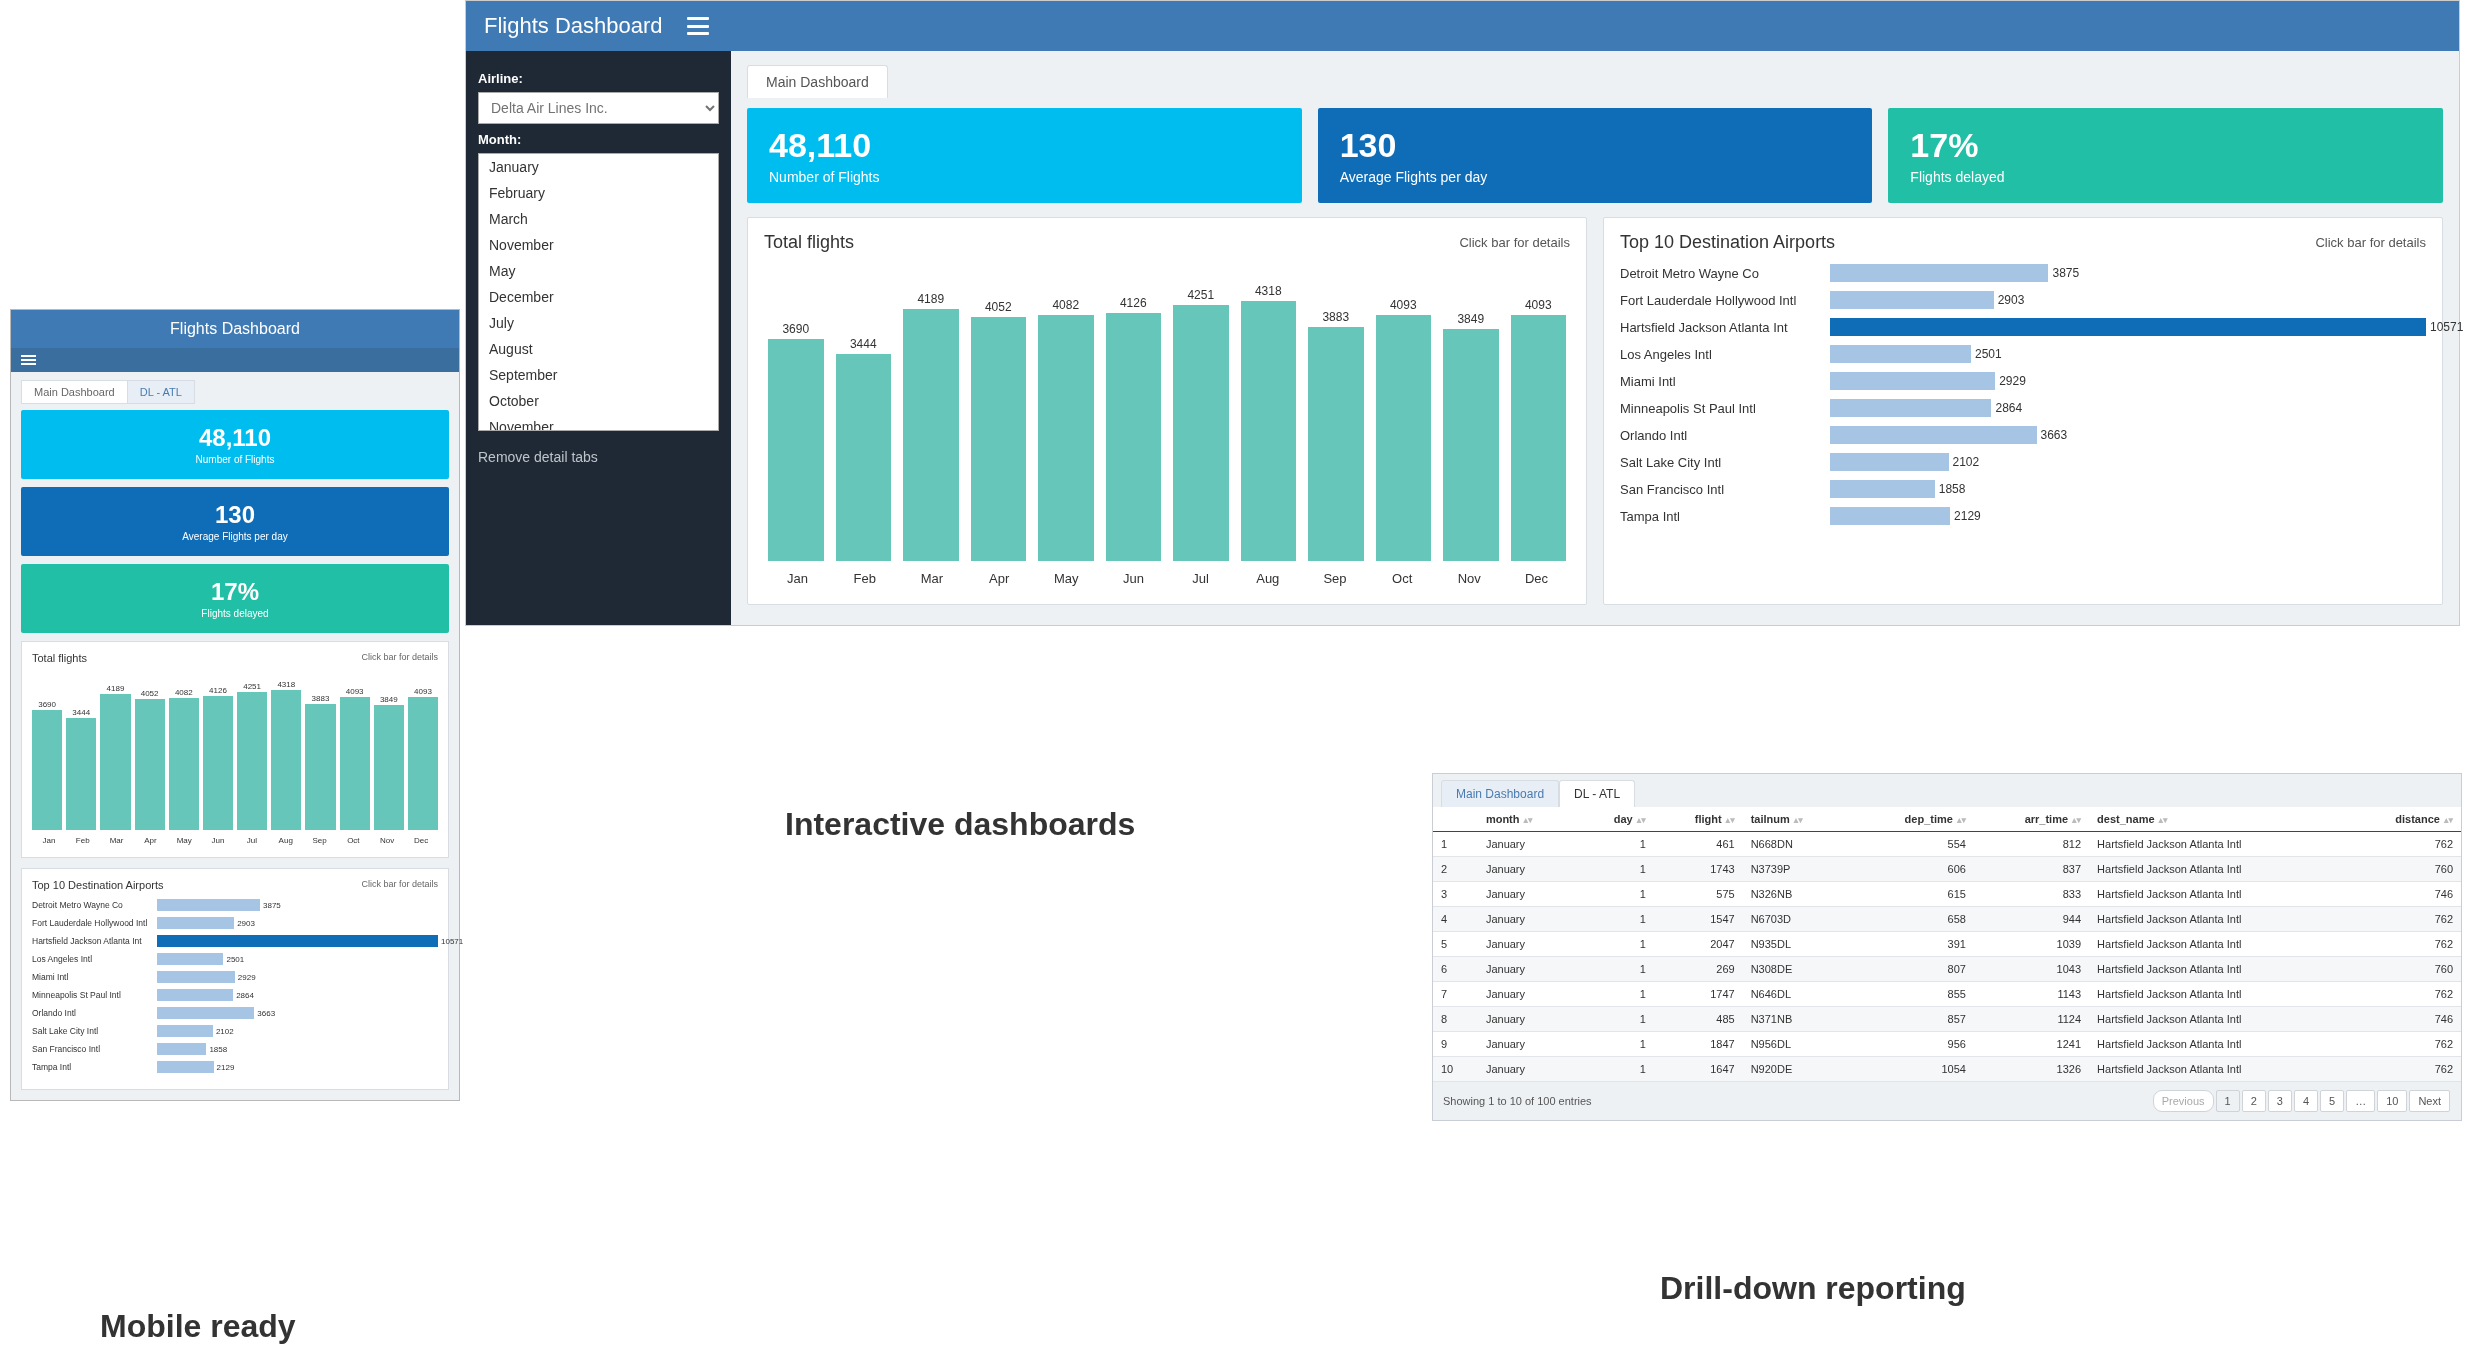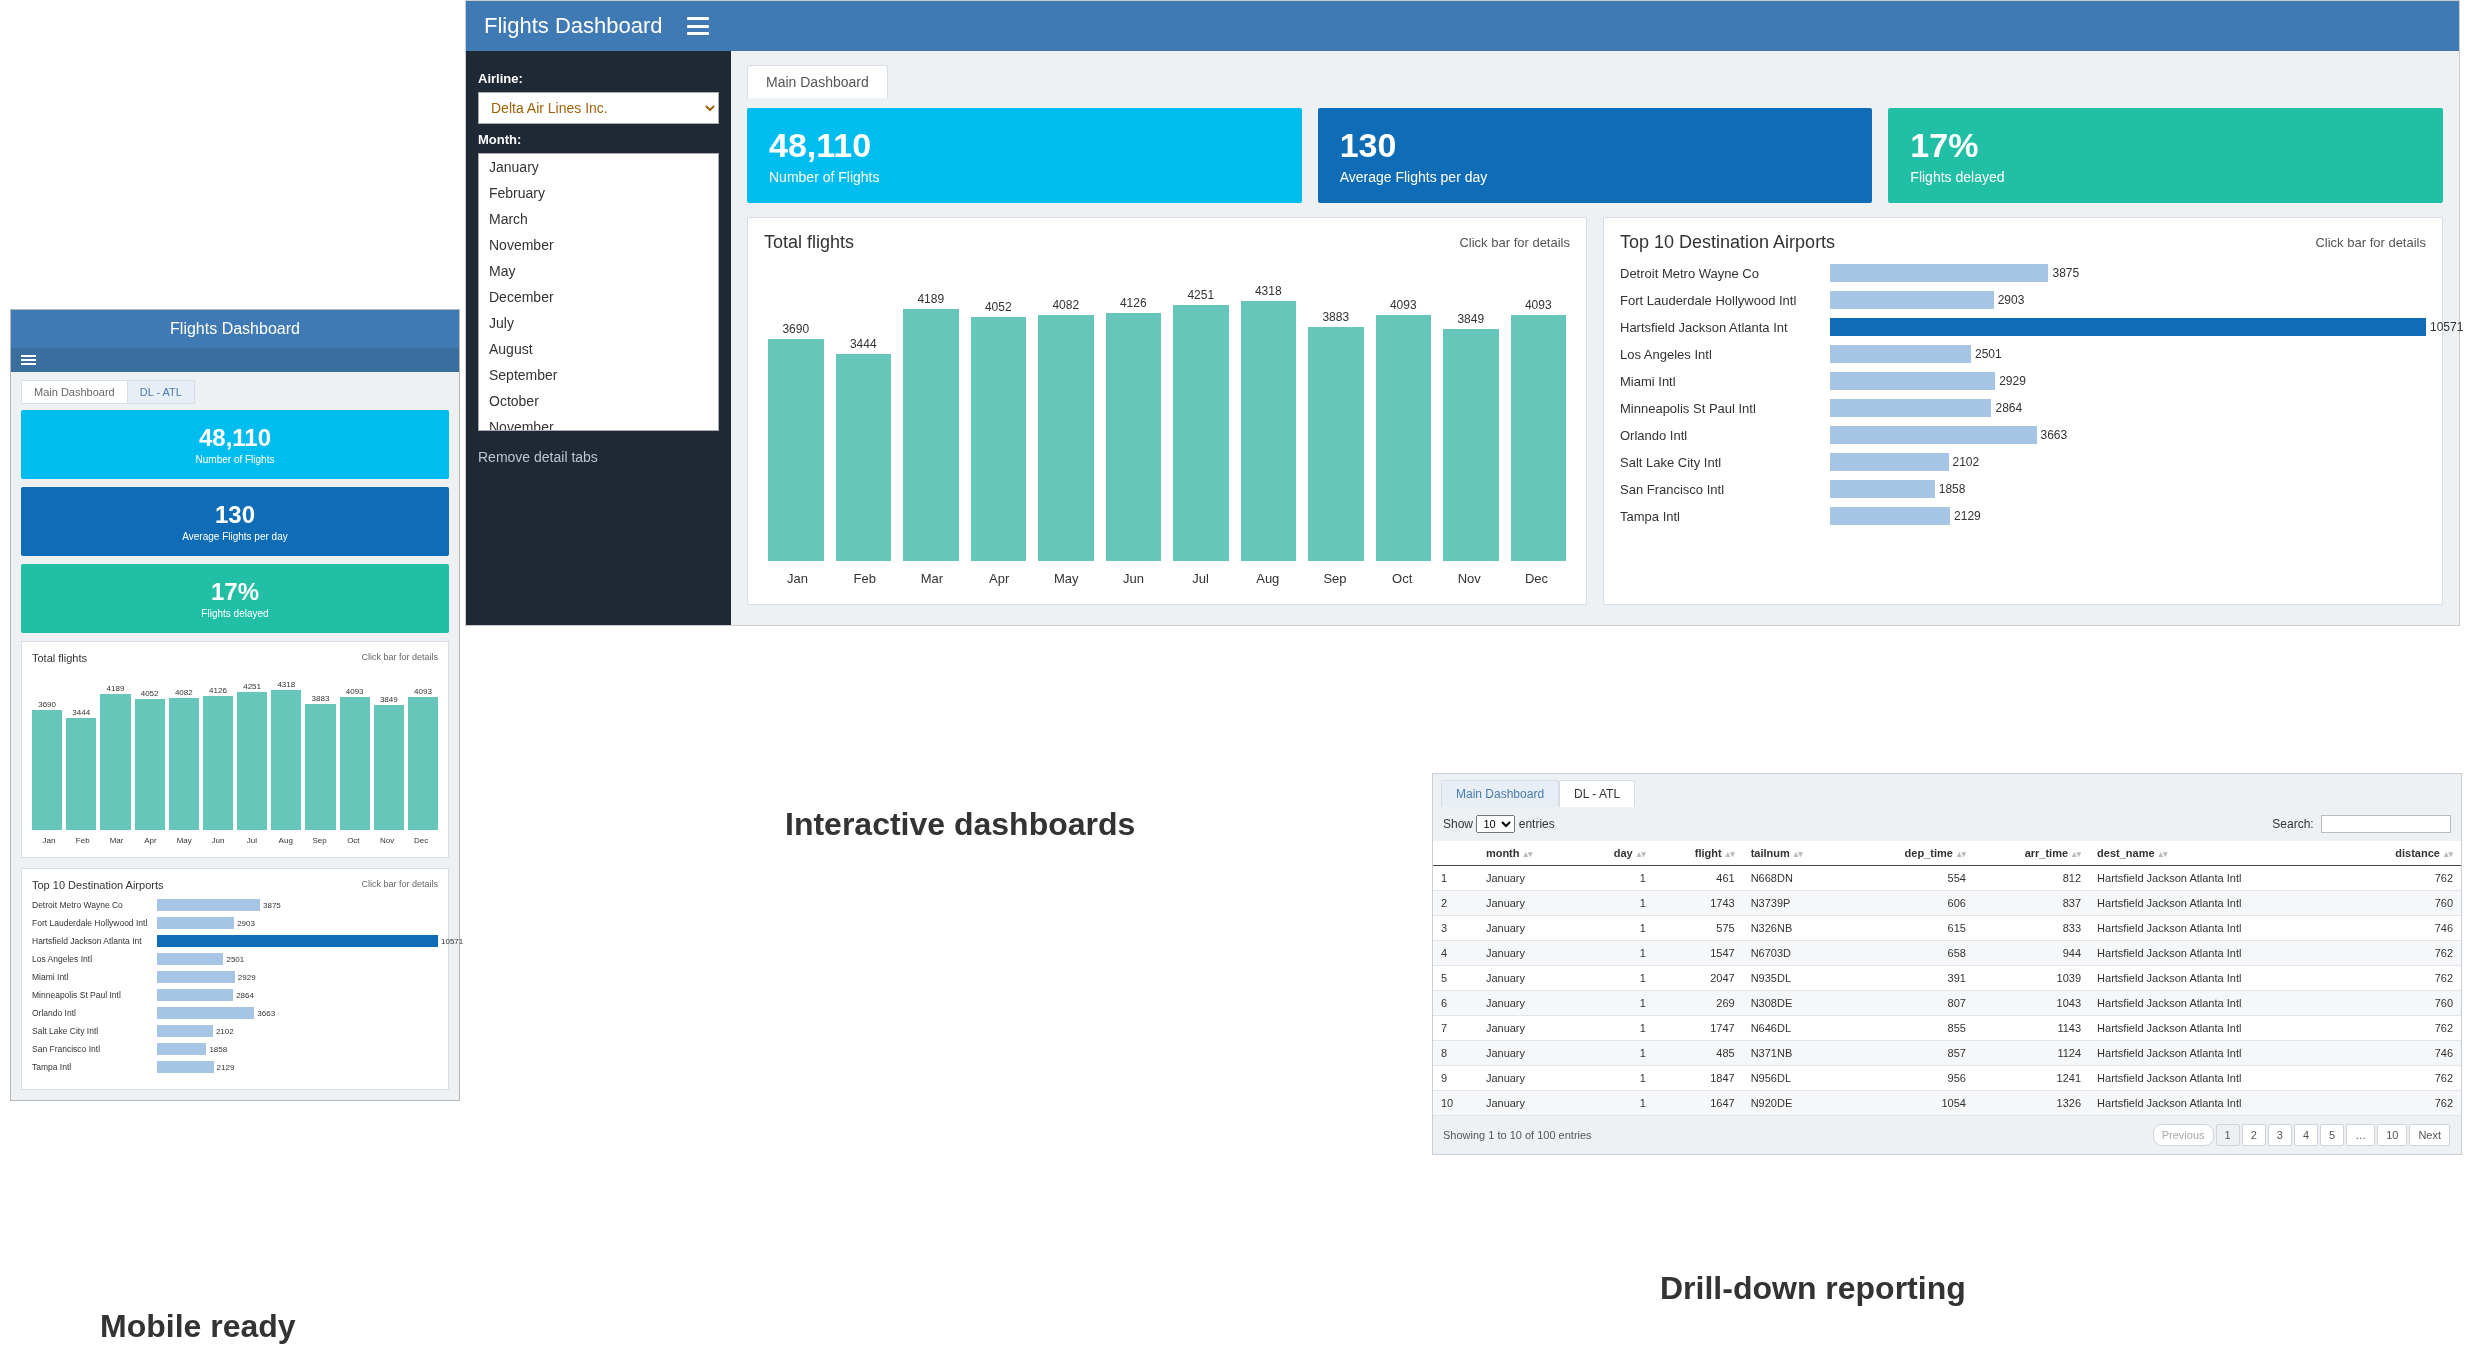--- a/index.html
+++ b/index.html
@@ -42,21 +42,21 @@
   .desk-body { display:flex; }
   .sidebar {
     width: 265px;
     background: #1f2935;
     color: #d6d9dd;
     padding: 12px 12px 20px;
     font-size: 14px;
   }
   .sidebar label { font-weight:700; color:#fff; display:block; margin: 8px 0 6px; font-size:13px;}
   .sidebar select {
-    width:100%; padding:6px 8px; background:#fff; color:#a16207; border:1px solid #aaa;
+    width:100%; padding:6px 8px; background:#fff; color:#737373; border:1px solid #aaa;
     font-size:14px;
   }
   .monthbox {
     background:#fff; color:#333; border:1px solid #aaa;
     height: 278px; overflow-y:auto; margin-top:2px;
   }
   .monthbox div { padding:5px 10px; font-size:14px; cursor:pointer;}
   .sidebar .rm { margin-top:18px; color:#bfc4ca; font-size:14px; cursor:pointer;}
   .main {
     flex:1; background:#eef1f4; padding:14px 16px 20px;
@@ -533,31 +533,20 @@
         </div>
       </div>
   </div>
 </div>
 <div class="caption" style="top:1308px;left:100px;">Mobile ready</div>
 
 <div class="drill">
   <div class="d-tabs">
     <span class="d-tab a">Main Dashboard</span><span class="d-tab b">DL - ATL</span>
   </div>
-  <div class="d-controls">
-    <div>
-      <span>Show</span>
-      <select><option>10</option></select>
-      <span>entries</span>
-    </div>
-    <div>
-      <span>Search:</span>
-      <input type="text" value="" style="">
-    </div>
-  </div>
   <table class="dt">
     <thead>
         <tr id="dt-head">
           <th class="l"></th>
           <th class="l">month<span class="sort">▴▾</span></th>
           <th>day<span class="sort">▴▾</span></th>
           <th>flight<span class="sort">▴▾</span></th>
           <th class="l">tailnum<span class="sort">▴▾</span></th>
           <th>dep_time<span class="sort">▴▾</span></th>
           <th>arr_time<span class="sort">▴▾</span></th>

